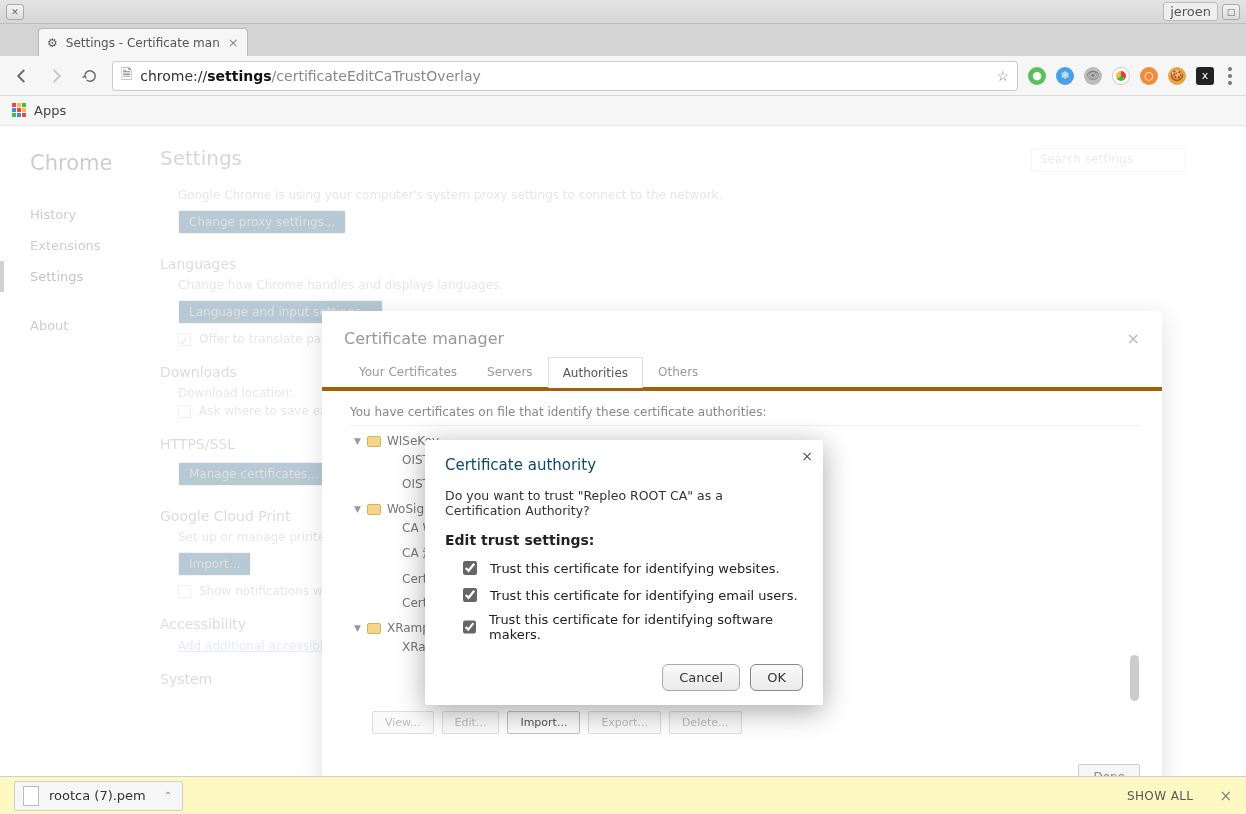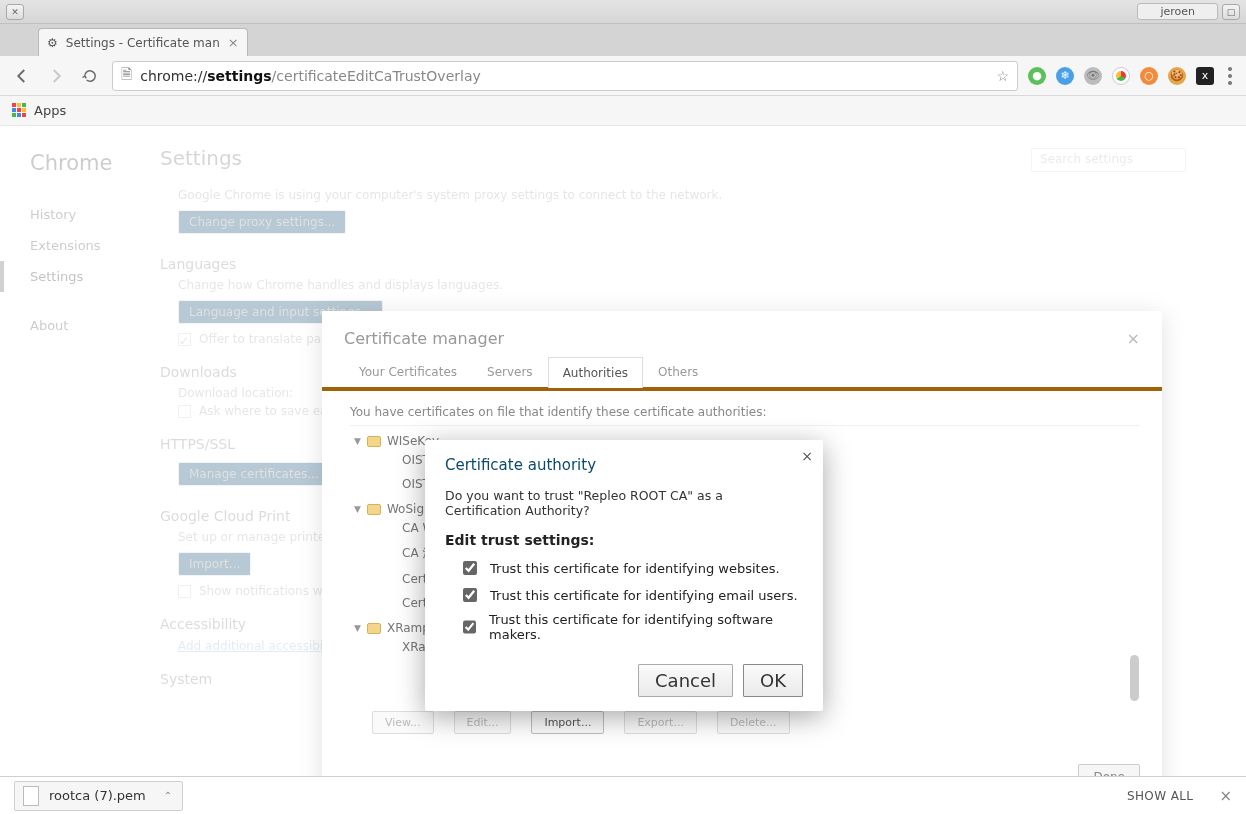--- a/index.html
+++ b/index.html
@@ -4,21 +4,21 @@
 <style>
   * { box-sizing: border-box; }
   html, body { margin:0; padding:0; height:100%; font-family: "DejaVu Sans", "Ubuntu", sans-serif; font-size:13px; color:#333; background:#dedede;}
   
   
   .os-frame { width:1246px; height:814px; display:flex; flex-direction:column; }
   .titlebar { height:24px; background:linear-gradient(#e4e4e4,#d6d6d6); border-bottom:1px solid #bfbfbf; display:flex; align-items:center; padding:0 6px; }
   .titlebar .tbtn { width:18px;height:16px;border:1px solid #a9a9a9;border-radius:3px;background:linear-gradient(#f4f4f4,#dcdcdc);display:flex;align-items:center;justify-content:center;font-size:9px;color:#666;margin-left:4px;}
   .titlebar .tbtn:first-child{margin-left:0;}
   .titlebar .spacer{flex:1;}
-  .titlebar .user{font-size:11px;color:#555;padding:1px 22px;border:1px solid #bbb;border-radius:3px;background:#efefef;}
+  .titlebar .user{font-size:13px;color:#555;padding:1px 6px;border:1px solid #bbb;border-radius:3px;background:#efefef;}
 
   
   .tabstrip { height:32px; background:#d4d4d4; display:flex; align-items:flex-end; padding-left:38px; }
   .chrome-tab { height:28px; min-width:200px; background:#f6f6f6; border:1px solid #b8b8b8; border-bottom:none; border-radius:4px 4px 0 0; display:flex; align-items:center; padding:0 8px; gap:8px; font-size:12px; color:#555;}
   .chrome-tab .tab-close{color:#888;font-size:13px;margin-left:auto;cursor:pointer;}
 
   
   .toolbar { height:40px; background:#f6f6f6; border-bottom:1px solid #d9d9d9; display:flex; align-items:center; padding:0 10px; gap:10px;}
   .nav-btn { width:24px;height:24px;display:flex;align-items:center;justify-content:center;color:#6b6b6b;border-radius:3px;}
   .nav-btn.disabled{color:#c0c0c0;}
@@ -69,40 +69,40 @@
   .cm-body{padding:14px 22px 6px 28px;}
   .cm-desc{font-size:12px;color:#888;margin-bottom:6px;}
   .tree{font-size:12px;color:#666;height:280px;overflow:hidden;border-top:1px solid #f0f0f0;padding-top:4px;position:relative;}
   .tree-scroll{position:absolute;right:0;top:0;width:12px;height:100%;}
   .tree-scroll .thumb{position:absolute;right:1px;width:9px;height:46px;background:#ccc;border-radius:5px;bottom:4px;}
   .tnode{padding:4px 0 2px 4px;}
   .tfolder{display:flex;align-items:center;gap:6px;color:#777;}
   .tfolder .caret{font-size:9px;color:#999;}
   .folder-ic{width:14px;height:11px;background:#f5d58a;border:1px solid #d6b25a;border-radius:2px;}
   .tchild{padding:5px 0 5px 48px;color:#777;}
-  .cm-actions{display:flex;gap:20px;padding:6px 22px;}
+  .cm-actions{display:flex;gap:8px;padding:6px 22px;}
   .cm-actions .ab{border:1px solid #ddd;border-radius:2px;padding:4px 12px;font-size:11px;color:#bbb;background:#fafafa;}
   .cm-actions .ab.enabled{color:#555;border-color:#bfbfbf;}
   .cm-foot{display:flex;justify-content:flex-end;padding:18px 22px 0 22px;}
   .cm-foot .done{border:1px solid #ccc;border-radius:2px;padding:5px 14px;font-size:12px;color:#888;background:#f6f6f6;}
 
   
   .trust-dlg{position:absolute;left:425px;top:314px;width:398px;background:#fff;box-shadow:0 6px 28px rgba(0,0,0,0.35);border-radius:2px;padding:16px 20px 14px 20px;}
   .trust-dlg .td-close{position:absolute;right:10px;top:8px;color:#555;font-size:14px;cursor:pointer;}
   .td-title{font-size:15px;color:#0c4a6e;margin-bottom:14px;}
   .td-q{font-size:12.5px;color:#333;margin-bottom:14px;}
   .td-sub{font-size:14px;font-weight:bold;color:#222;margin-bottom:10px;}
   .td-opt{display:flex;align-items:center;gap:10px;margin:7px 0 7px 14px;font-size:13px;color:#222;}
   .td-opt input{width:14px;height:14px;accent-color:#666;}
   .td-foot{display:flex;justify-content:flex-end;gap:10px;margin-top:22px;}
-  .td-btn{border:1px solid #aaa;border-radius:1px;padding:5px 16px;font-size:18px;background:linear-gradient(#fafafa,#eaeaea);color:#333;cursor:pointer;}
+  .td-btn{border:1px solid #aaa;border-radius:6px;padding:5px 16px;font-size:13px;background:linear-gradient(#fafafa,#eaeaea);color:#333;cursor:pointer;}
   .td-btn.primary{border-color:#888;}
 
   
-  .dl-shelf{height:38px;background:#ffffff;border-top:1px solid #cfcfcf;display:flex;align-items:center;padding:0 14px;gap:12px;}
+  .dl-shelf{height:38px;background:#fef9c3;border-top:1px solid #cfcfcf;display:flex;align-items:center;padding:0 14px;gap:12px;}
   .dl-item{display:flex;align-items:center;gap:10px;border:1px solid #cfcfcf;border-radius:2px;padding:4px 10px 4px 8px;background:#f6f6f6;}
   .dl-item .file-ic{width:16px;height:20px;border:1px solid #bbb;background:#fff;position:relative;}
   .dl-item .caret-up{margin-left:8px;color:#888;font-size:10px;}
   .dl-shelf .spacer{flex:1;}
   .dl-shelf .showall{font-size:12px;color:#555;letter-spacing:0.4px;}
   .dl-shelf .shelf-close{color:#888;font-size:15px;margin-left:14px;cursor:pointer;}
 
   svg.arrow{width:18px;height:18px;}
 </style>
 </head>

